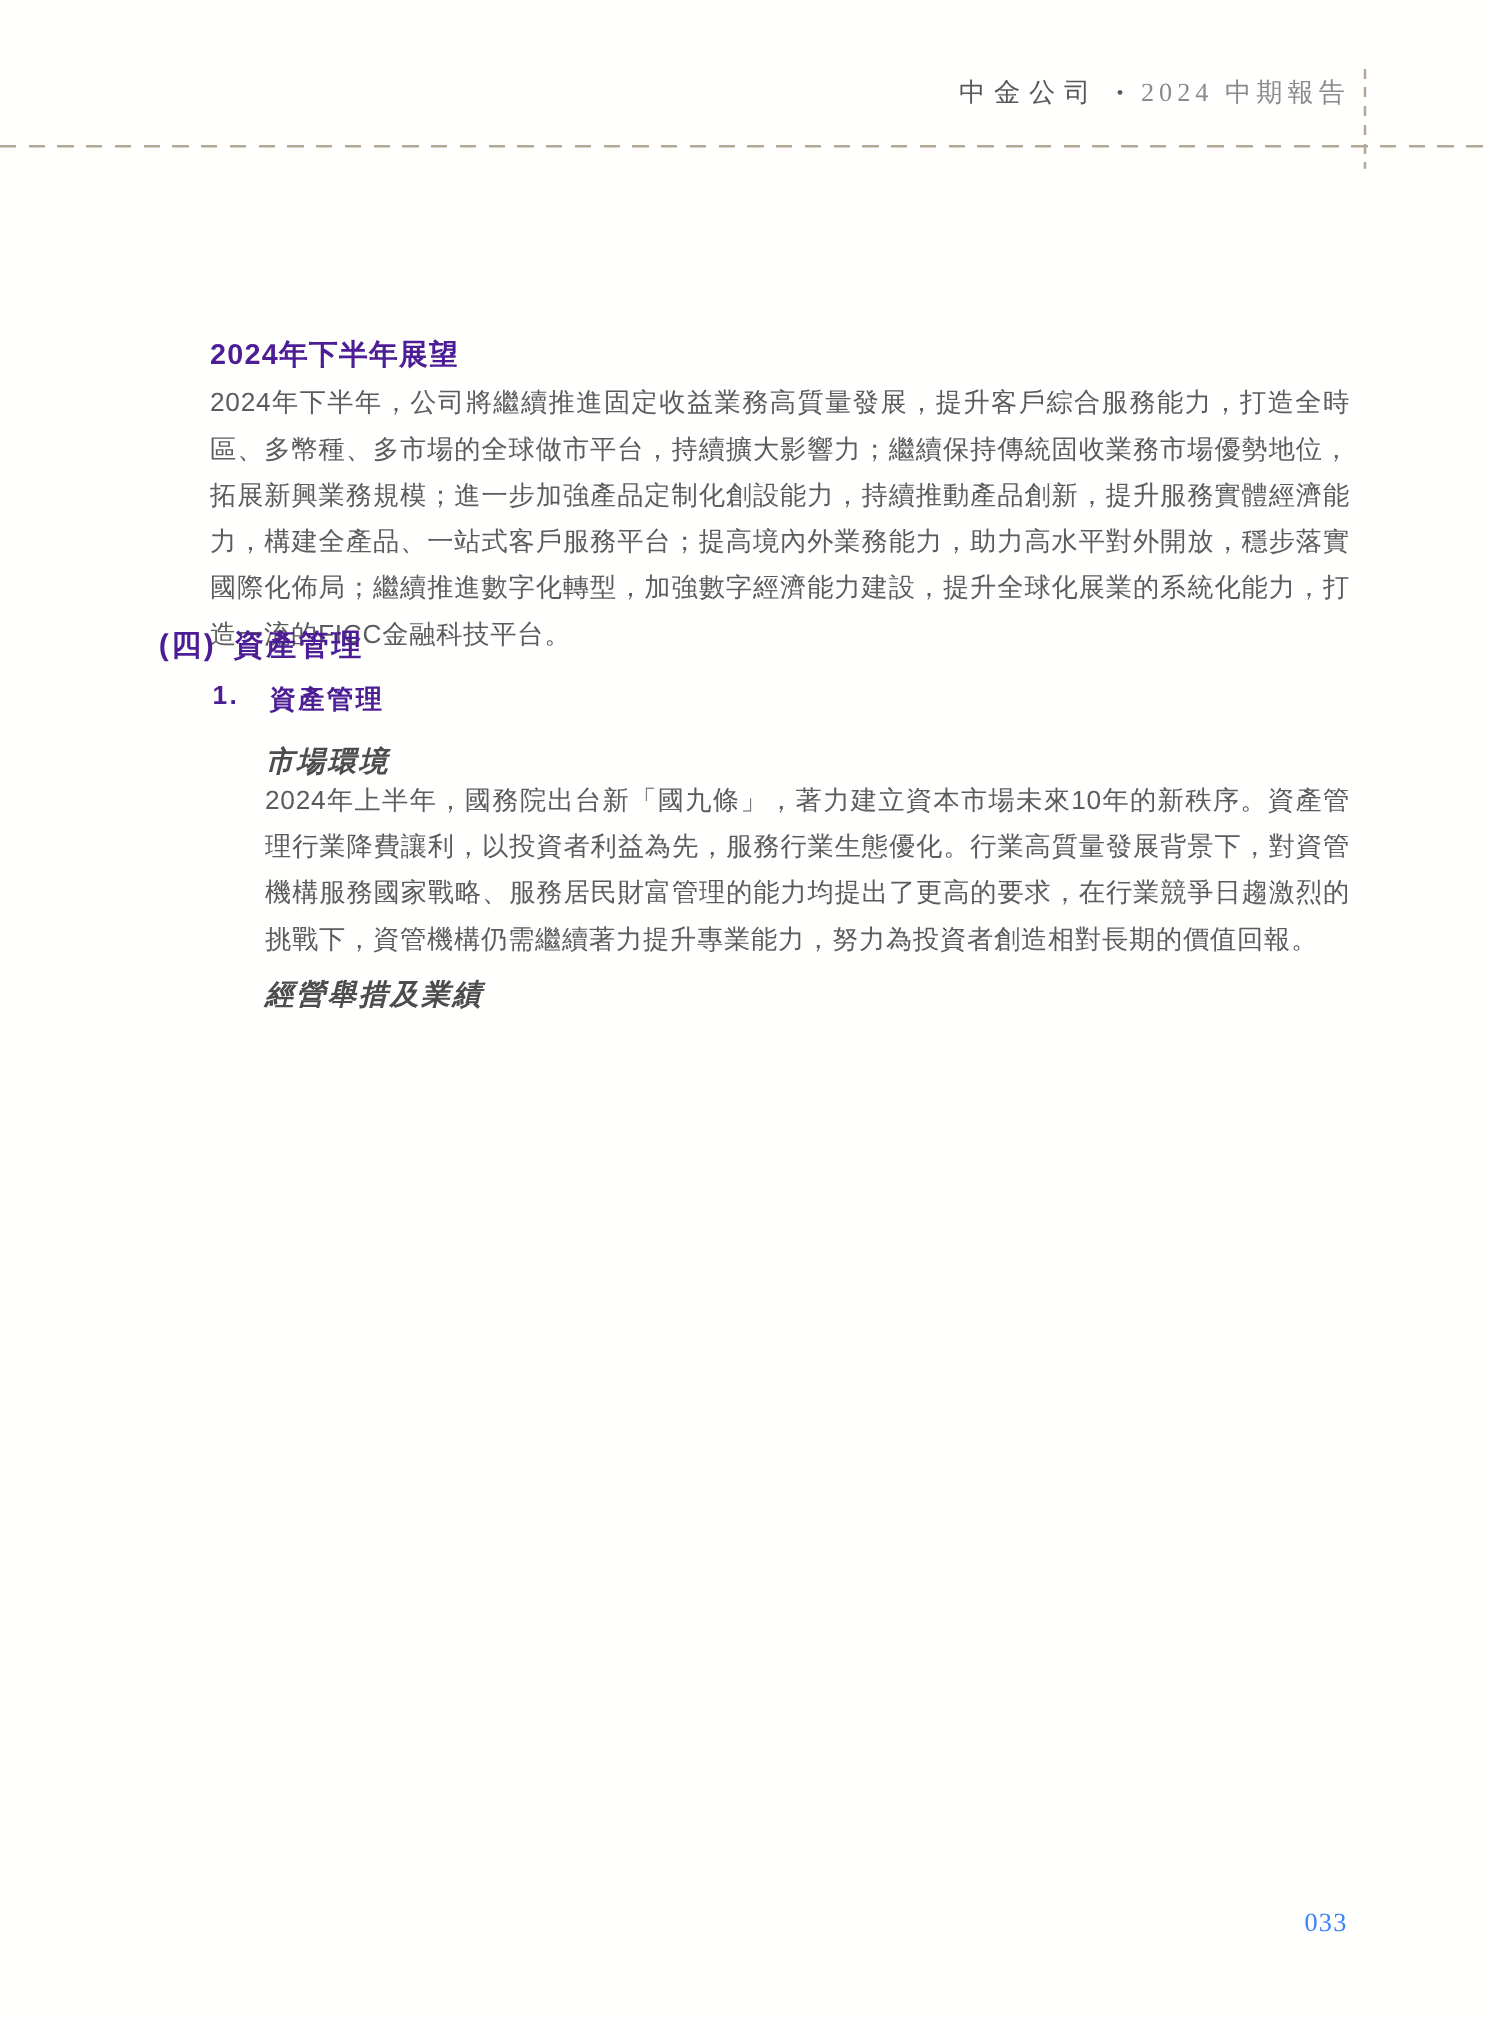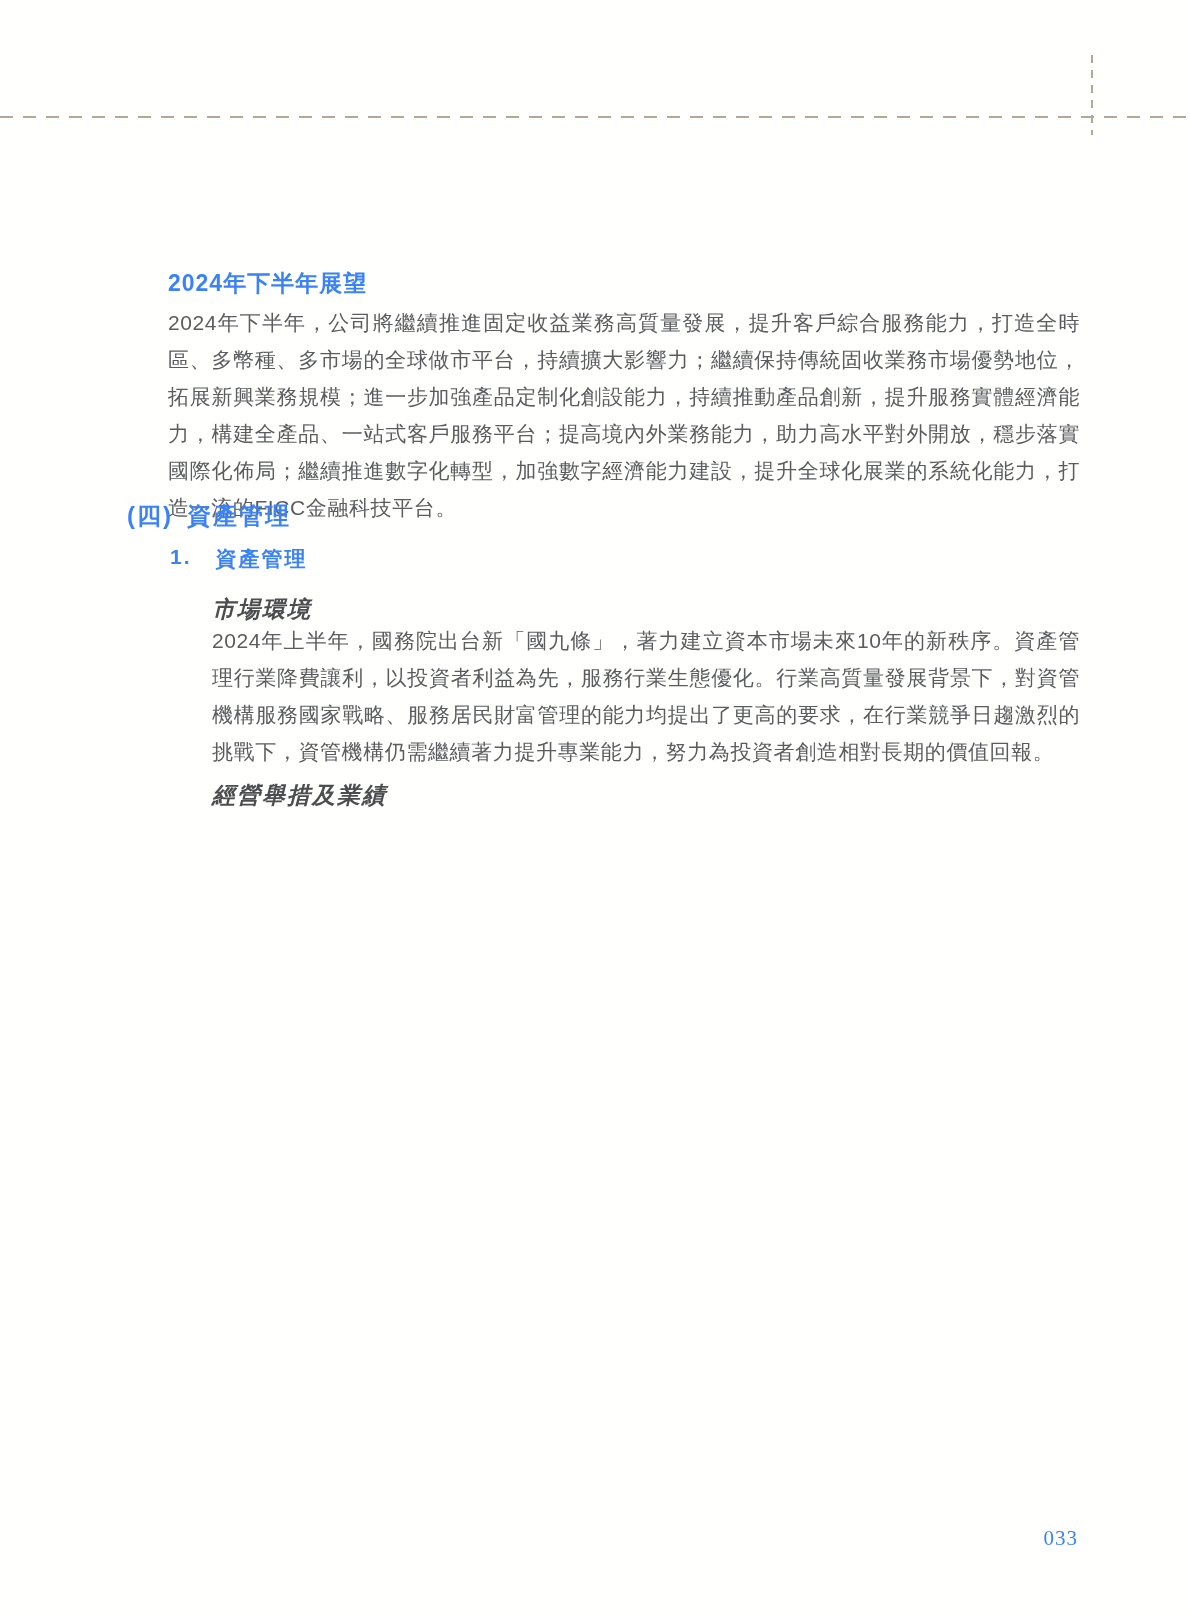--- a/index.html
+++ b/index.html
@@ -53,21 +53,21 @@
   .v-dash {
     position: absolute;
     left: 1091px;
     top: 55px;
     width: 2px;
     height: 80px;
     background: repeating-linear-gradient(to bottom, #b3a795 0px, #b3a795 8px, transparent 8px, transparent 15px);
   }
 
   
-  .gold { color: #3b82f6; }
+  .gold { color: #4c1d95; }
 
   .outlook-title {
     position: absolute;
     left: 168px;
     top: 268px;
     font-size: 23px;
     font-weight: bold;
     letter-spacing: 1px;
   }
   .para {
@@ -137,20 +137,25 @@
     font-size: 21px;
     color: #3b82f6;
     letter-spacing: 1px;
   }
 </style>
 </head>
 <body>
 
 <div class="page">
 
+  <div class="header-line">
+    <span class="header-company">中金公司</span>
+    <span class="header-bullet">•</span>
+    <span class="header-report">2024 中期報告</span>
+  </div>
   <div class="h-dash"></div>
   <div class="v-dash"></div>
 
   <div class="outlook-title gold">2024年下半年展望</div>
   <p class="para outlook-body">2024年下半年，公司將繼續推進固定收益業務高質量發展，提升客戶綜合服務能力，打造全時區、多幣種、多市場的全球做市平台，持續擴大影響力；繼續保持傳統固收業務市場優勢地位，拓展新興業務規模；進一步加強產品定制化創設能力，持續推動產品創新，提升服務實體經濟能力，構建全產品、一站式客戶服務平台；提高境內外業務能力，助力高水平對外開放，穩步落實國際化佈局；繼續推進數字化轉型，加強數字經濟能力建設，提升全球化展業的系統化能力，打造一流的FICC金融科技平台。</p>
 
   <div class="section-heading gold">
     <span>(四)</span>
     <span>資產管理</span>
   </div>

